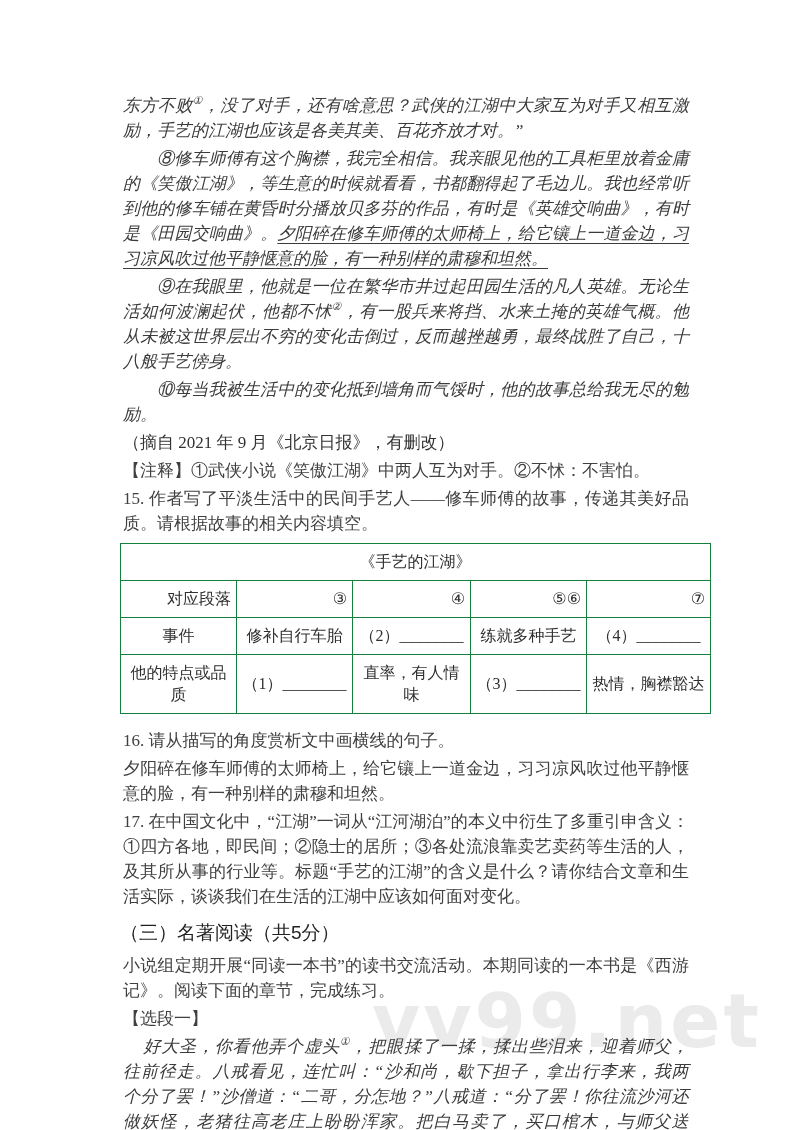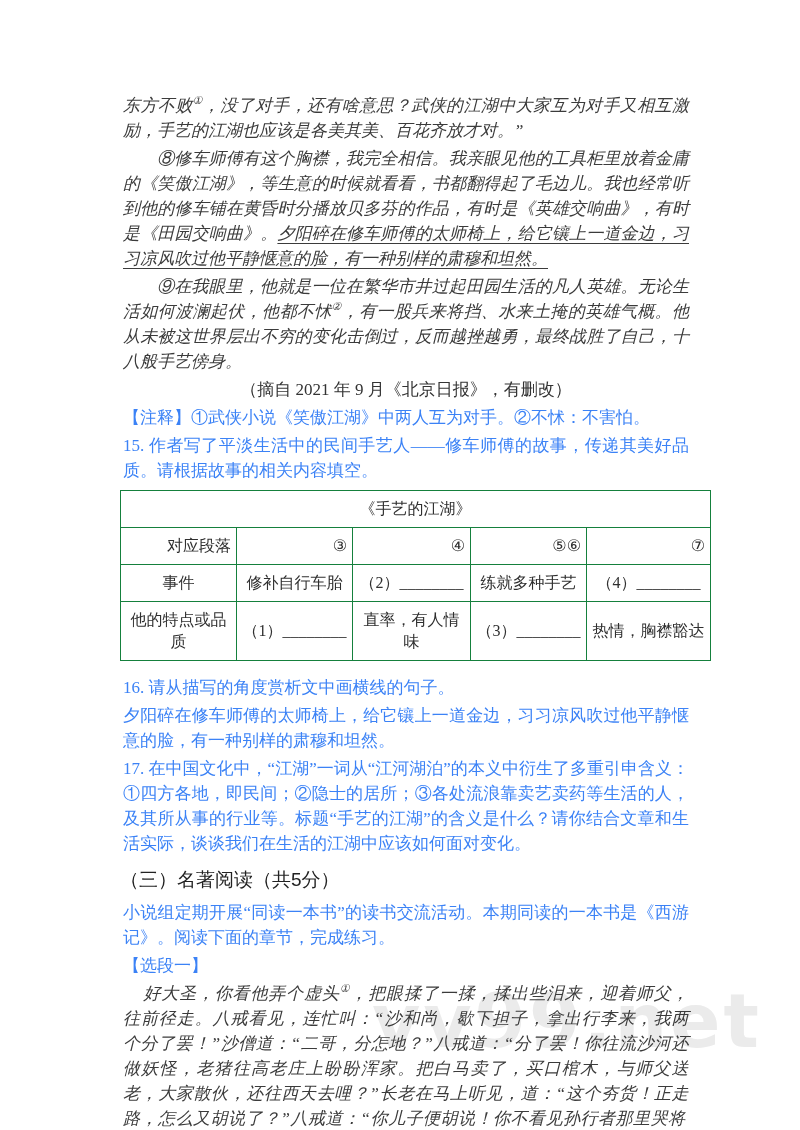--- a/index.html
+++ b/index.html
@@ -10,22 +10,22 @@
   }
   .content { position:absolute; left:120px; top:90px; width:590px; z-index:1; }
   p { margin:3px; font-size:17px; line-height:25px; }
   .tw { width:566px; }
   .kai { font-style:italic; color:#3b3b3b; }
   .just { text-align:justify; }
   .indent { text-indent:2em; }
   .exindent { text-indent:1.2em; letter-spacing:0.5px; }
   .ul { text-decoration:underline; text-underline-offset:4px; text-decoration-thickness:1px; }
   sup { font-size:11px; line-height:0; vertical-align:super; }
-  .cite { text-align:center; width:566px; }
-  .q { color:#3b82f6; }
+  .cite { text-align:left; width:566px; }
+  .q { color:#404040; }
   table.fill { border-collapse:collapse; width:590px; margin:7px 0 14px; table-layout:fixed; }
   table.fill td {
     border:1px solid #15803d; text-align:center; vertical-align:middle;
     font-size:16px; color:#2f2f2f; padding:3px 5px; line-height:22px;margin-left:18px;
   }
   td.t-title { height:30px; font-size:17px; }
   tr.r-head td { height:30px;text-align:right; }
   tr.r-event td { height:30px; }
   tr.r-trait td { height:52px; }
   .sec {
@@ -46,20 +46,21 @@
   <div class="watermark">vv99.net</div>
 
   <main class="content">
 
     <p class="kai just tw"><span>东方不败</span><sup>①</sup><span>，没了对手，还有啥意思？武侠的江湖中大家互为对手又相互激励，手艺的江湖也应该是各美其美、百花齐放才对。”</span></p>
 
     <p class="kai just indent tw"><span>⑧修车师傅有这个胸襟，我完全相信。我亲眼见他的工具柜里放着金庸的《笑傲江湖》，等生意的时候就看看，书都翻得起了毛边儿。我也经常听到他的修车铺在黄昏时分播放贝多芬的作品，有时是《英雄交响曲》，有时是《田园交响曲》。</span><span class="ul">夕阳碎在修车师傅的太师椅上，给它镶上一道金边，习习凉风吹过他平静惬意的脸，有一种别样的肃穆和坦然。</span></p>
 
     <p class="kai just indent tw"><span>⑨在我眼里，他就是一位在繁华市井过起田园生活的凡人英雄。无论生活如何波澜起伏，他都不怵</span><sup>②</sup><span>，有一股兵来将挡、水来土掩的英雄气概。他从未被这世界层出不穷的变化击倒过，反而越挫越勇，最终战胜了自己，十八般手艺傍身。</span></p>
 
+    <p class="kai just indent tw">⑩每当我被生活中的变化抵到墙角而气馁时，他的故事总给我无尽的勉励。</p>
 
     <p class="cite">（摘自 2021 年 9 月《北京日报》，有删改）</p>
 
     <p class="q just tw">【注释】①武侠小说《笑傲江湖》中两人互为对手。②不怵：不害怕。</p>
 
     <p class="q just tw">15. 作者写了平淡生活中的民间手艺人——修车师傅的故事，传递其美好品质。请根据故事的相关内容填空。</p>
 
     <table class="fill">
       <colgroup>
         <col style="width:116px">

